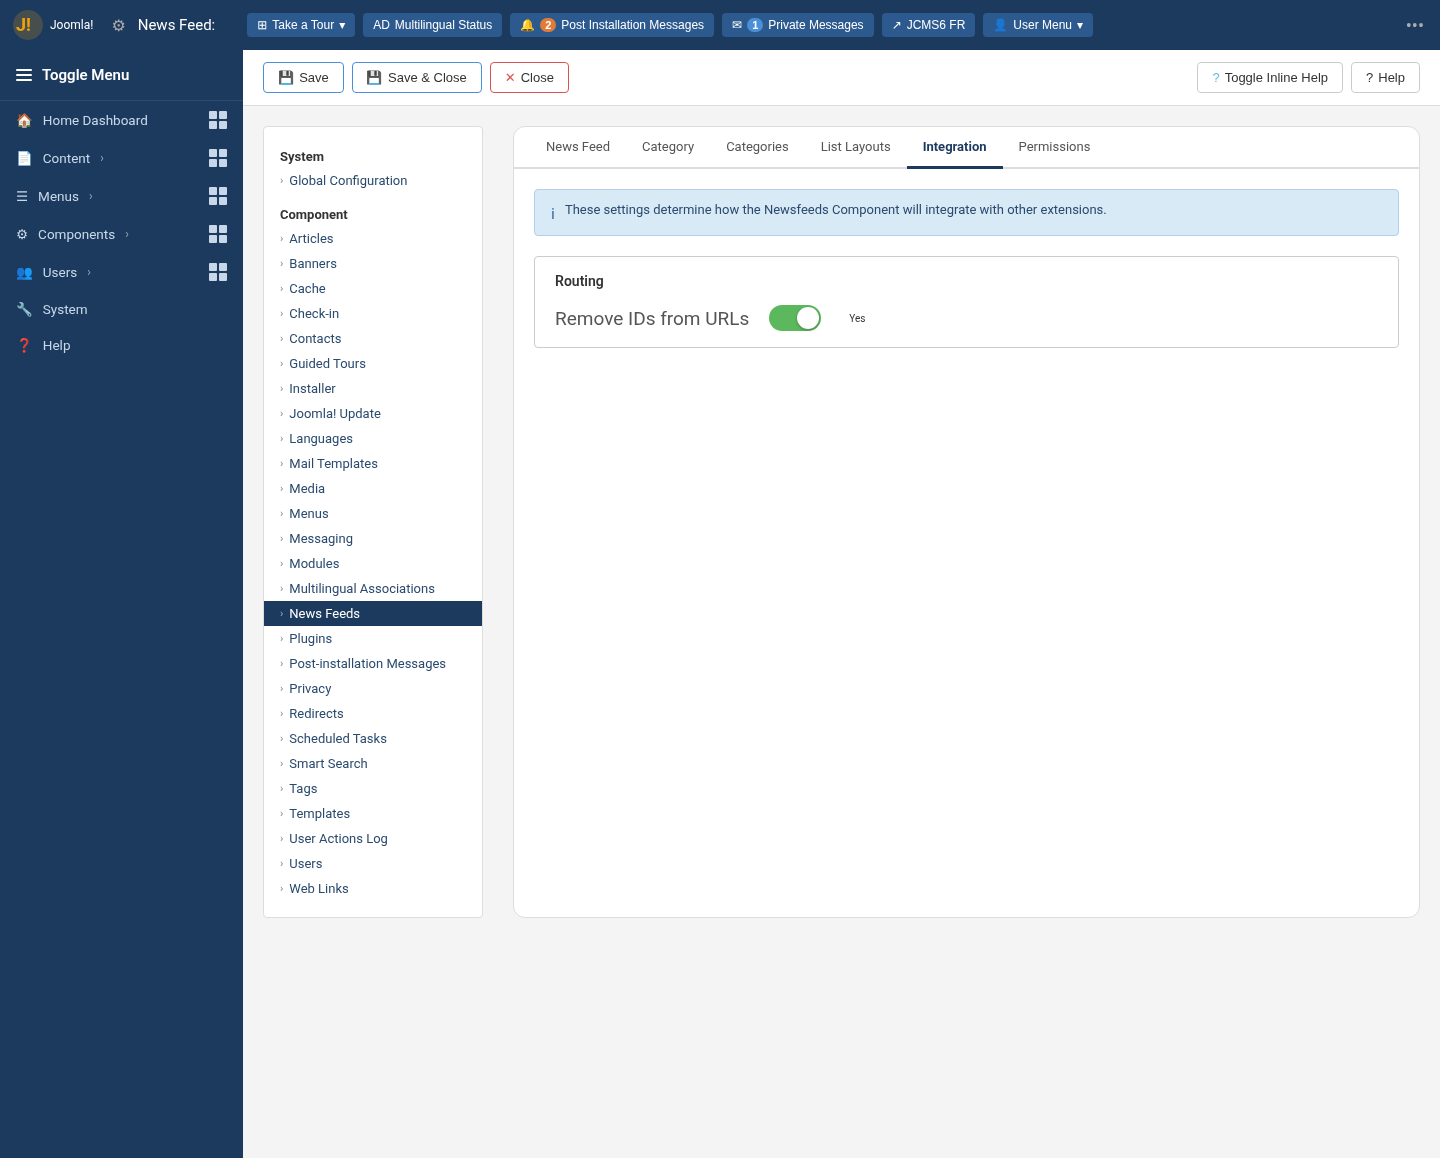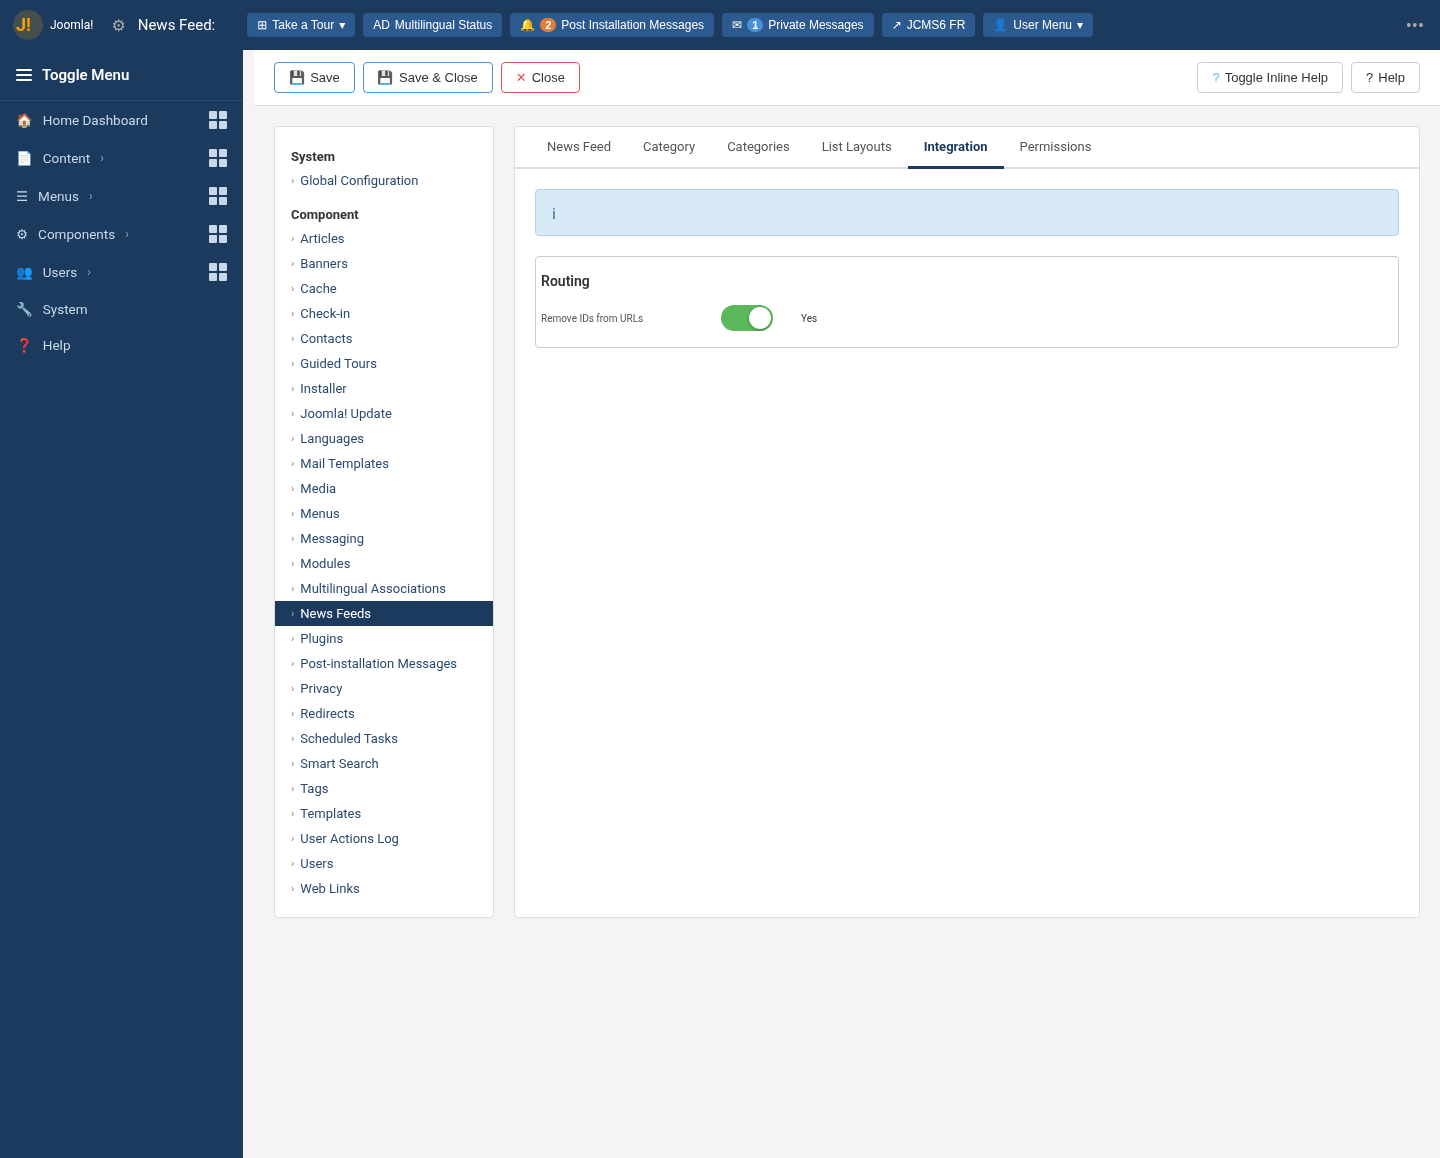--- a/index.html
+++ b/index.html
@@ -52,21 +52,20 @@
       background: #4a90d9;
     }
     .topbar-spacer { flex: 1; }
     .topbar-dots { color: #aaa; font-size: 18px; cursor: pointer; padding: 0 4px; }
 
     
     .layout {
       display: flex;
       margin-top: 50px;
       height: calc(100vh - 50px);
-      gap: 11px;
     }
 
     
     .sidebar {
       width: 243px;
       background: #1c3a5e;
       color: #fff;
       flex-shrink: 0;
       overflow-y: auto;
       height: 100%;
@@ -172,24 +171,24 @@
     .left-panel-item.active {
       background: #1c3a5e;
       color: #fff;
     }
     .left-panel-item .chevron { font-size: 11px; color: #888; }
     .left-panel-item.active .chevron { color: #aaa; }
 
     
     .right-panel {
       flex: 1;
-      margin-left: 20px;
+      margin-left: 30px;
       background: #fff;
       border: 1px solid #ddd;
-      border-radius: 4px;
+      border-radius: 12px;
     }
 
     
     .tabs {
       display: flex;
       border-bottom: 2px solid #ddd;
       padding: 0 16px;
     }
     .tab {
       padding: 12px 16px;
@@ -223,35 +222,35 @@
       font-size: 13px;
       color: #2a4a6e;
       margin-bottom: 20px;
     }
     .info-icon { color: #2a6496; font-size: 15px; flex-shrink: 0; margin-top: 1px; }
 
     
     .fieldset {
       border: 1px solid #ccc;
       border-radius: 4px;
-      padding: 16px 5px;
+      padding: 16px 20px;
     }
     .fieldset-legend {
       font-weight: 600;
       font-size: 14px;
       color: #333;
       margin-bottom: 16px;
     }
     .field-row {
       display: flex;
       align-items: center;
       gap: 20px;
     }
     .field-label {
-      font-size: 10px;
+      font-size: 19px;
       color: #555;
       min-width: 160px;
     }
 
     
     .toggle-switch {
       position: relative;
       width: 52px;
       height: 26px;
       cursor: pointer;
@@ -614,20 +613,21 @@
             <span>Integration</span>
           </div>
           <div class="tab">
             <span>Permissions</span>
           </div>
         </div>
 
         <div class="tab-content">
           <div class="info-box">
             <span class="info-icon">ℹ</span>
+            <span>These settings determine how the Newsfeeds Component will integrate with other extensions.</span>
           </div>
 
           <div class="fieldset">
             <div class="fieldset-legend">Routing</div>
             <div class="field-row">
               <span class="field-label">Remove IDs from URLs</span>
               <div class="toggle-switch">
                 <div class="toggle-track on">
                   <div class="toggle-knob"></div>
                 </div>

